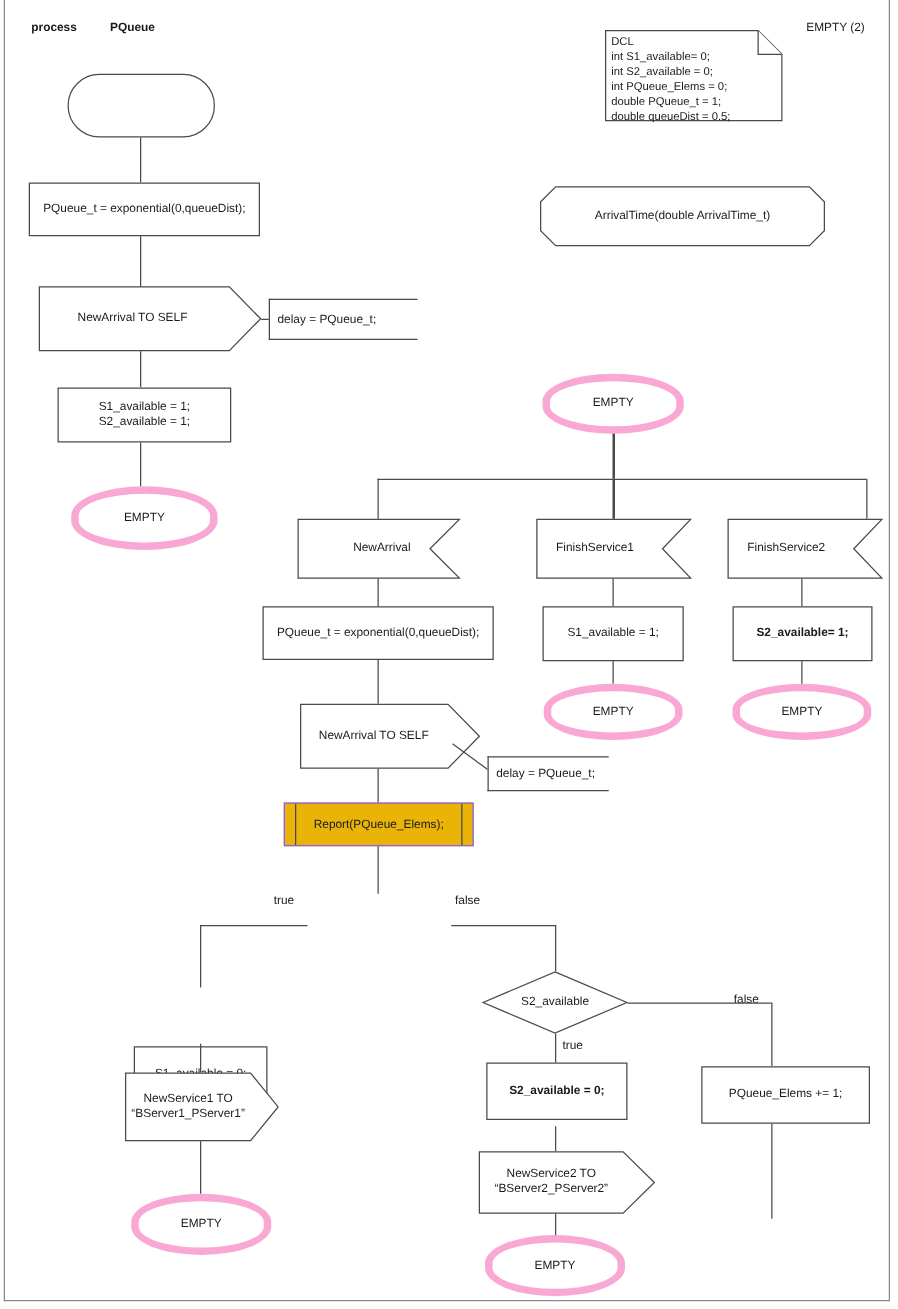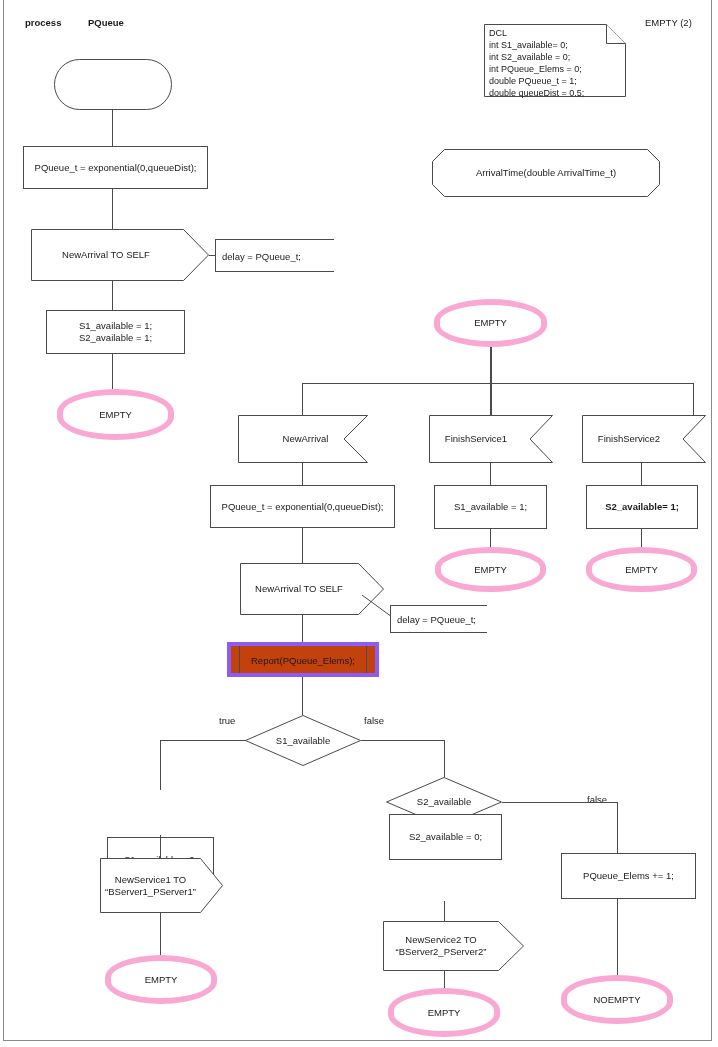--- a/index.html
+++ b/index.html
@@ -115,22 +115,22 @@
     left: 5px;
     top: 4px;
     font-size: 9px;
     line-height: 1.33;
     color: #1a1a1a;
     white-space: pre-line;
   }
   .procbox {
     position: absolute;
     box-sizing: border-box;
-    border: 4px solid #8b5cf6;
-    background: #c2410c;
+    border: 1px solid #8b5cf6;
+    background: #eab308;
   }
   .procbox .bar {
     position: absolute;
     top: 0; bottom: 0;
     width: 1px;
     background: #4a4a4a;
   }
   .dlabel {
     position: absolute;
     font-size: 9.5px;
@@ -277,26 +277,20 @@
 
   <div class="conn conn-v" style="left:302px; top:615px; height:27px;"></div>
 
   <div class="procbox" style="left:227px; top:642px; width:152px; height:35px;">
     <div class="bar" style="left:8px;"></div>
     <div class="bar" style="right:8px;"></div>
     <div class="txt" style="position:absolute; left:0; right:0; top:50%; transform:translateY(-50%); text-align:center; font-size:9.5px; color:#1a1a1a;">Report(PQueue_Elems);</div>
   </div>
   <div class="conn conn-v" style="left:302px; top:677px; height:38px;"></div>
 
-  <div class="shape" style="left:245px; top:715px; width:116px; height:51px;">
-    <svg class="shapesvg" width="116" height="51" viewBox="0 0 116 51">
-      <path class="svgshape" d="M58,0.5 L115.5,25.5 L58,50.5 L0.5,25.5 Z"></path>
-    </svg>
-    <div class="txt">S1_available</div>
-  </div>
   <div class="dlabel" style="left:219px; top:715px;">true</div>
   <div class="dlabel" style="left:364px; top:715px;">false</div>
 
   <div class="conn conn-h" style="left:160px; top:740px; width:86px;"></div>
   <div class="conn conn-v" style="left:160px; top:740px; height:50px;"></div>
 
   <div class="conn conn-h" style="left:361px; top:740px; width:83px;"></div>
   <div class="conn conn-v" style="left:444px; top:740px; height:37px;"></div>
 
   <div class="shape task" style="left:107px; top:837px; width:107px; height:45px;">
@@ -323,38 +317,35 @@
     <div class="txt">S2_available</div>
   </div>
   <div class="dlabel" style="left:450px; top:831px;">true</div>
   <div class="dlabel" style="left:587px; top:794px;">false</div>
 
   <div class="conn conn-v" style="left:444px; top:827px; height:28px;"></div>
 
   <div class="conn conn-h" style="left:502px; top:802px; width:115px;"></div>
   <div class="conn conn-v" style="left:617px; top:802px; height:51px;"></div>
 
-  <div class="shape task" style="left:389px; top:814px; width:113px; height:46px;">
+  <div class="shape task" style="left:389px; top:850px; width:113px; height:46px;font-weight:bold;">
     <div class="txt">S2_available = 0;</div>
   </div>
   <div class="conn conn-v" style="left:444px; top:901px; height:20px;"></div>
 
   <div class="shape" style="left:383px; top:921px; width:141px; height:50px;">
     <svg class="shapesvg" width="141" height="50" viewBox="0 0 141 50">
       <path class="svgshape" d="M0.5,0.5 L115.5,0.5 L140.5,25 L115.5,49.5 L0.5,49.5 Z"></path>
     </svg>
     <div class="txt" style="left:0; right:25px;">NewService2 TO
 “BServer2_PServer2”</div>
   </div>
   <div class="conn conn-v" style="left:444px; top:971px; height:17px;"></div>
   <div class="shape state" style="left:388px; top:988px; width:112px; height:49px;">
     <div class="txt">EMPTY</div>
   </div>
 
   <div class="shape task" style="left:561px; top:853px; width:135px; height:46px;">
     <div class="txt">PQueue_Elems += 1;</div>
   </div>
   <div class="conn conn-v" style="left:617px; top:899px; height:76px;"></div>
-  <div class="shape state" style="left:561px; top:975px; width:112px; height:49px;">
-    <div class="txt">NOEMPTY</div>
-  </div>
 
 </div>
 
 </body></html>

